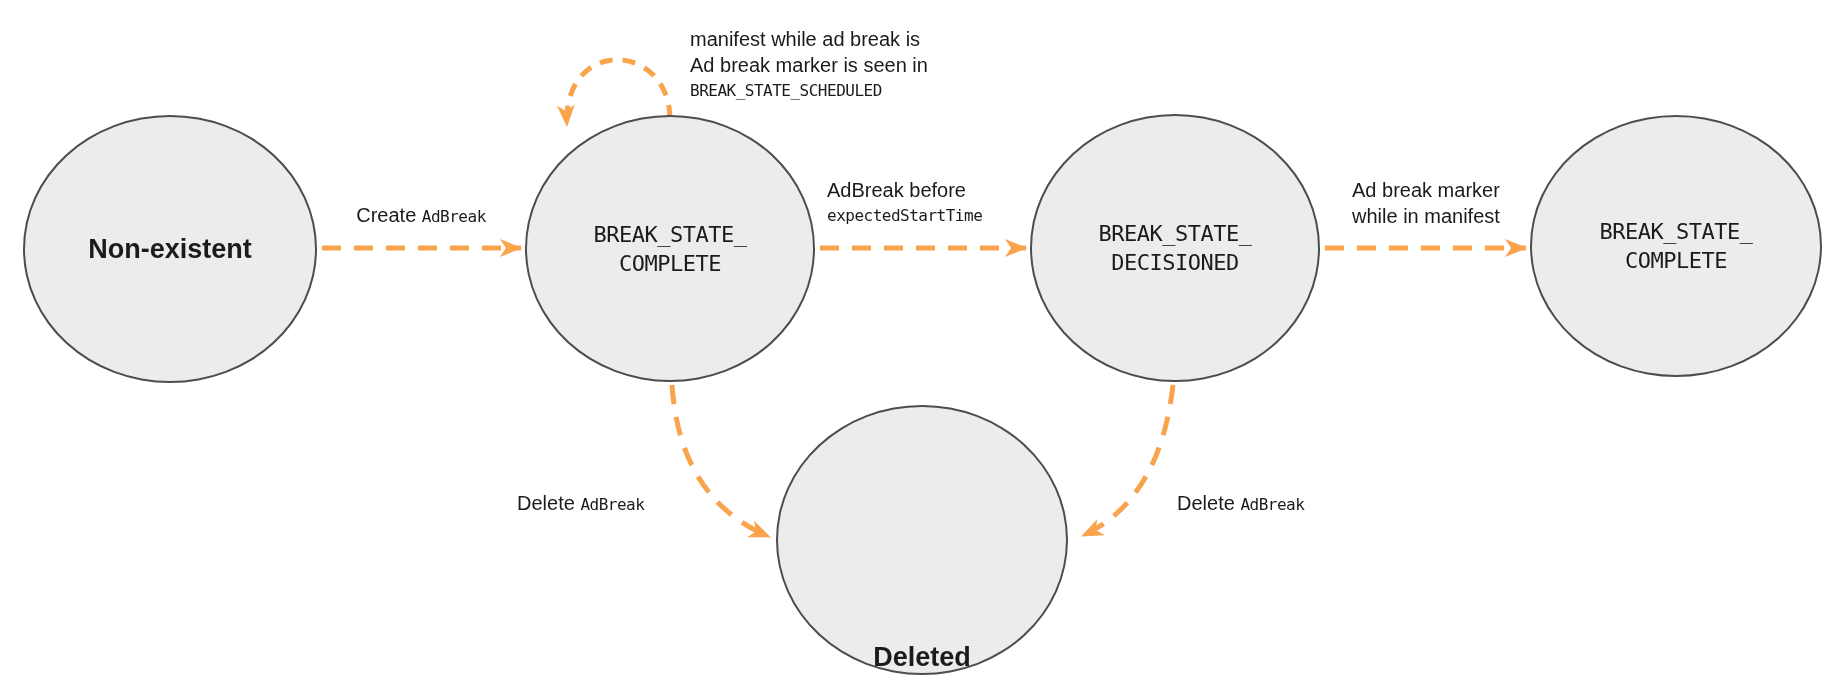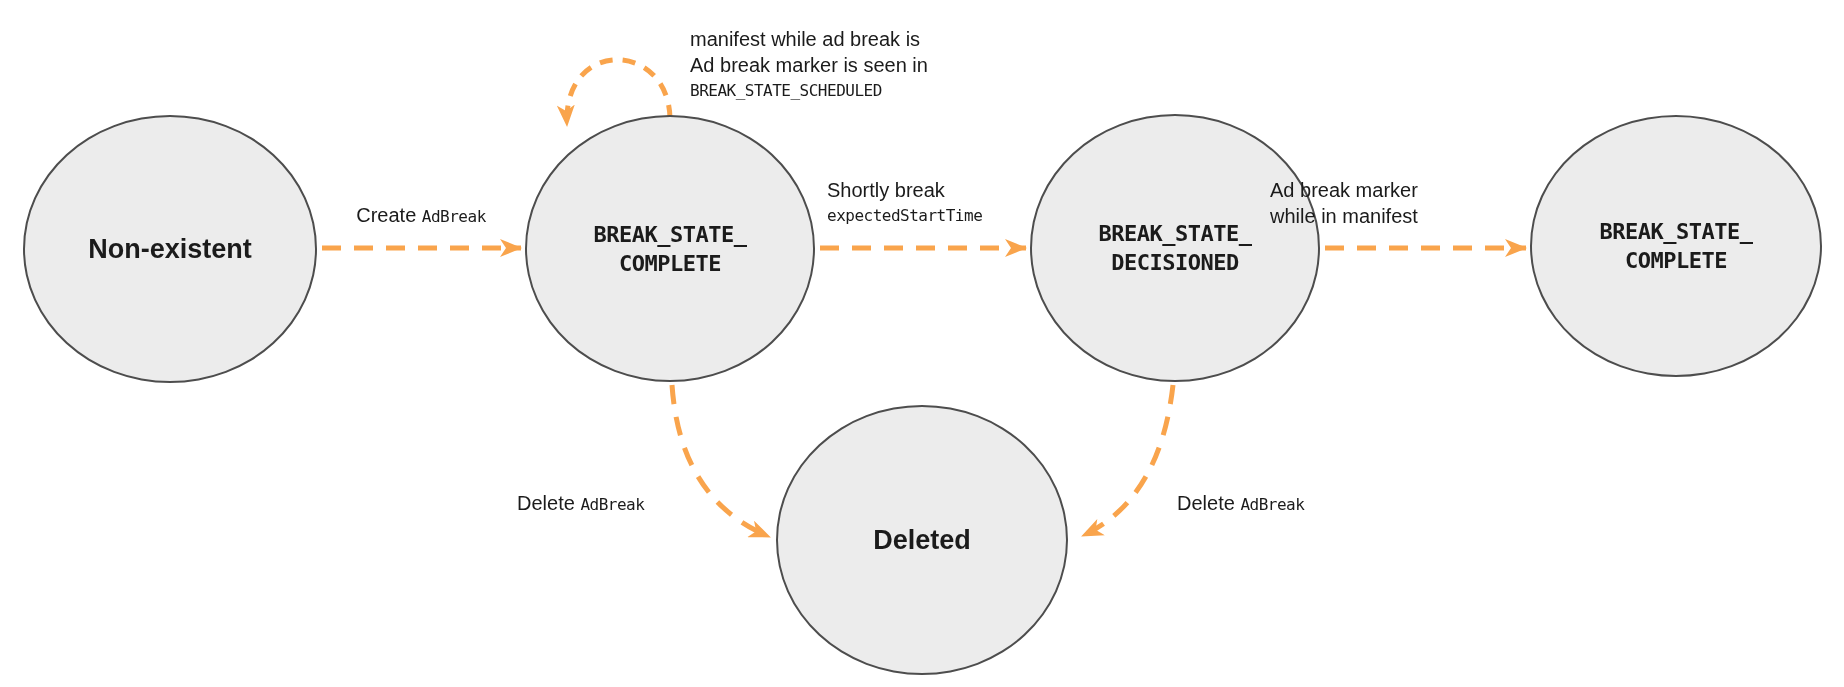--- a/index.html
+++ b/index.html
@@ -10,21 +10,21 @@
   .stage{position:relative;width:1844px;height:687px;overflow:hidden;background:#fff;}
   svg.edges{position:absolute;left:0;top:0;}
   .edge{fill:none;stroke:var(--arrow);stroke-width:5;stroke-dasharray:19 13;marker-end:url(#arrowhead);}
   .edge.loop{stroke-dasharray:13 10;}
   .node{
     position:absolute;box-sizing:border-box;border:2.5px solid var(--node-border);
     background:var(--node-fill);border-radius:50%;
     display:flex;align-items:center;justify-content:center;text-align:center;
   }
   .node.sans{font-weight:bold;font-size:27px;}
-  .node.mono{font-family:"DejaVu Sans Mono",monospace;font-weight:bold;font-size:22px;line-height:29px;letter-spacing:-0.5px;}
+  .node.mono{font-family:"DejaVu Sans Mono",monospace;font-weight:normal;font-size:22px;line-height:29px;letter-spacing:-0.5px;}
   .node .l{display:block;}
   .elabel{position:absolute;font-size:20px;line-height:26px;white-space:nowrap;}
   .elabel.center{transform:translate(-50%,-50%);}
   .code{font-family:"DejaVu Sans Mono",monospace;font-size:16px;letter-spacing:-0.5px;}
 </style>
 </head>
 <body>
 
 <div class="stage">
 
@@ -60,40 +60,40 @@
     </span>
   </div>
 
   <div class="node mono" style="left:1530px;top:115px;width:292px;height:262px;">
     <span>
       <span class="l">BREAK_STATE_</span>
       <span class="l">COMPLETE</span>
     </span>
   </div>
 
-  <div class="node sans" style="left:776px;top:405px;width:292px;height:270px;">
+  <div class="node sans" style="left:776px;top:405px;width:292px;height:270px;align-items:flex-end;">
     <span>Deleted</span>
   </div>
 
   <div class="elabel center" style="left:421px;top:216px;">
     <span>Create </span><span class="code">AdBreak</span>
   </div>
 
   <div class="elabel" style="left:690px;top:26px;">
     <div>manifest while ad break is</div>
     <div>Ad break marker is seen in</div>
     <div class="code">BREAK_STATE_SCHEDULED</div>
   </div>
 
   <div class="elabel" style="left:827px;top:177px;">
-    <div>Shortly break</div>
+    <div>AdBreak before</div>
     <div class="code">expectedStartTime</div>
   </div>
 
-  <div class="elabel" style="left:1270px;top:177px;">
+  <div class="elabel" style="left:1352px;top:177px;">
     <div>Ad break marker</div>
     <div>while in manifest</div>
   </div>
 
   <div class="elabel" style="left:517px;top:490px;">
     <span>Delete </span><span class="code">AdBreak</span>
   </div>
 
   <div class="elabel" style="left:1177px;top:490px;">
     <span>Delete </span><span class="code">AdBreak</span>

